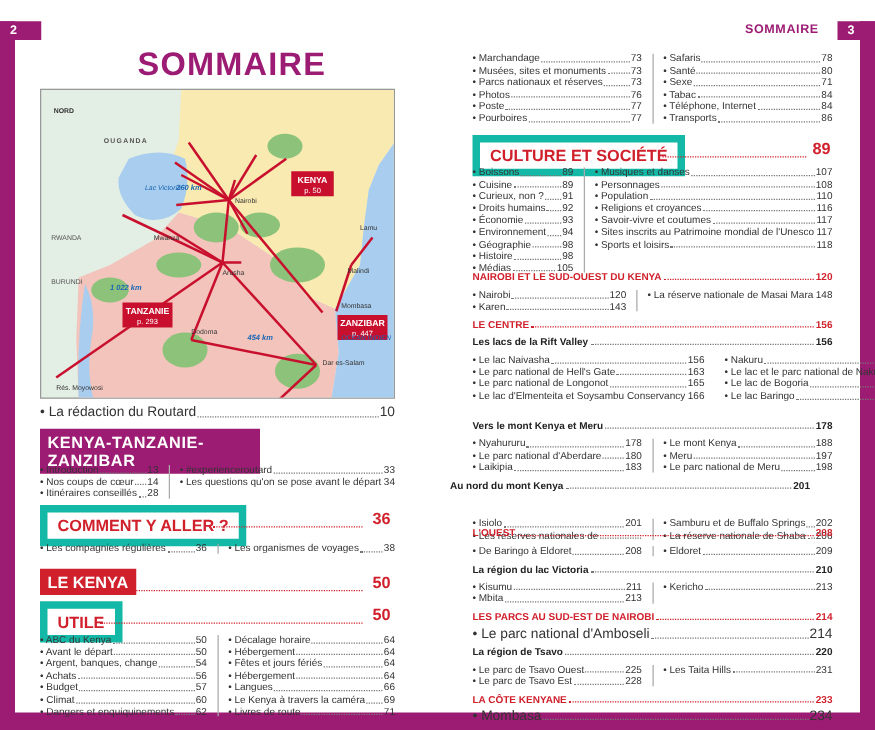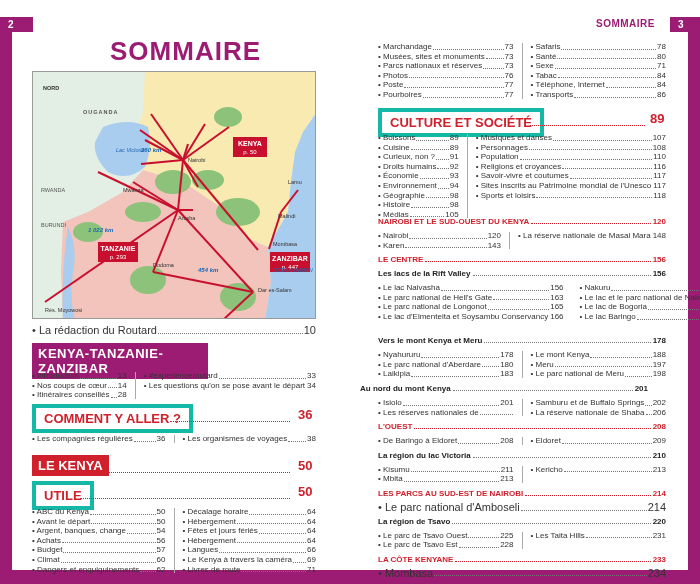--- a/index.html
+++ b/index.html
@@ -17,21 +17,21 @@
 .col{position:absolute;font-size:11px;line-height:9.5px;color:#333}
 .item{display:flex;white-space:nowrap}
 .item .lbl{flex:0 0 auto}
 .item .dots{flex:1 1 auto;border-bottom:1px dotted #777;margin:0 1px 2px 1px}
 .item .pg{flex:0 0 auto}
 .two{position:absolute;display:flex;font-size:8px;line-height:9.6px}
 .two .c{flex:1}
 .two .sep{width:1px;background:#aaa;margin:1px 8px}
 .hdr-filled{position:absolute;background:#9c1c74;color:#fff;font-weight:bold;font-size:13px;padding:3px 6px;letter-spacing:.5px}
 .hdr-red{position:absolute;background:#d0202c;color:#fff;font-weight:bold;font-size:13px;padding:3px 6px}
-.hdr-box{position:absolute;border:4px solid #14b8a6;color:#d0202c;font-weight:bold;font-size:13px;padding:3px 8px;background:#fff}
+.hdr-box{position:absolute;border:6px solid #14b8a6;color:#d0202c;font-weight:bold;font-size:13px;padding:3px 8px;background:#fff}
 .hdr-line{position:absolute;border-bottom:1px dotted #d0202c}
 .hdr-pg{position:absolute;color:#d0202c;font-weight:bold;font-size:13px}
 .sub{position:absolute;display:flex;font-size:8px;font-weight:bold;white-space:nowrap}
 .sub .dots{flex:1;border-bottom:1px dotted #777;margin:0 2px 2px 2px}
 .sub.red{color:#d0202c}
 .sub.red .dots{border-color:#d0202c}
 .sub.black{color:#222}
 </style>
 </head>
 <body>
@@ -556,21 +556,21 @@
           <span class="dots"></span>
           <span class="pg">198</span>
         </div>
       </div>
     </div>
     <div class="sub black" style="left:360px;top:384px;width:288px">
       <span>Au nord du mont Kenya</span>
       <span class="dots"></span>
       <span>201</span>
     </div>
-    <div class="two" style="left:378px;top:398px;width:288px">
+    <div class="two" style="left:378px;top:414px;width:288px">
       <div class="c">
         <div class="item">
           <span class="lbl">• Isiolo</span>
           <span class="dots"></span>
           <span class="pg">201</span>
         </div>
         <div class="item">
           <span class="lbl">• Les réserves nationales de</span>
           <span class="dots"></span>
           <span class="pg"></span>

